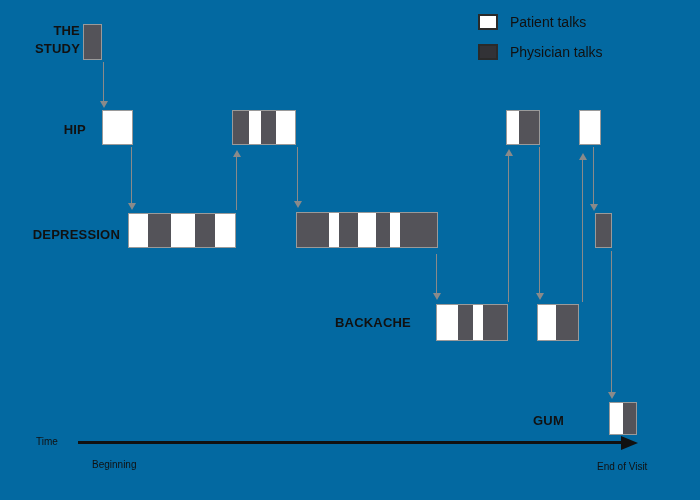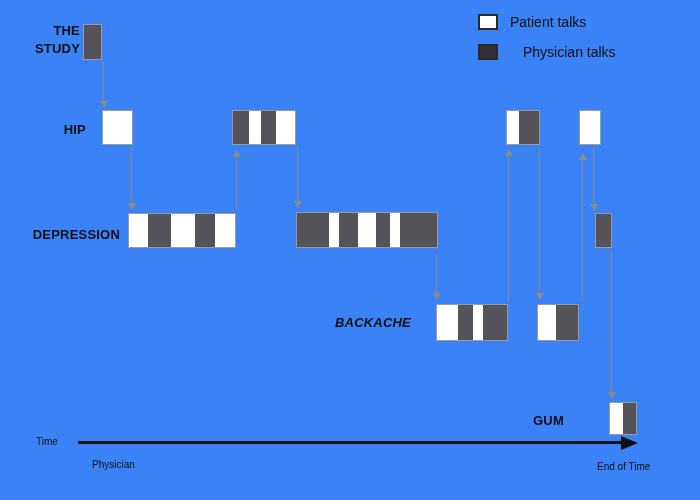--- a/index.html
+++ b/index.html
@@ -1,17 +1,17 @@
 <!DOCTYPE html>
 <html style="--physician: #545359; --patient: #ffffff; --seg-border: #9a9a9a; --legend-border: #2a2a2a; --arrow: #8a8a8a; --axis: #111111; --ink: #111111;"><head>
 <meta charset="utf-8">
 <style>
   html,body{margin:0;padding:0;background:#fff;}
   #canvas{
-    position:relative;width:700px;height:500px;background:#3b82f6;overflow:hidden;
+    position:relative;width:700px;height:500px;background:#0369a1;overflow:hidden;
     font-family:"Liberation Sans",sans-serif;color:var(--ink,#111);
   }
   .abs{position:absolute;}
   .topic-label{
     position:absolute;font-weight:bold;font-size:13px;line-height:18px;
     text-align:right;letter-spacing:.2px;white-space:pre-line;color:var(--ink);
   }
   .segment{
     position:absolute;display:flex;box-sizing:border-box;
     border:1px solid var(--seg-border);background:#fff;
@@ -37,29 +37,29 @@
 </style>
 </head>
 <body>
 
 <div id="canvas">
 
   <div>
     <div class="legend-swatch abs" style="left:478px;top:14px;background:#fff;"></div>
     <div class="legend-label abs" style="left:510px;top:14px;">Patient talks</div>
     <div class="legend-swatch abs" id="legend-physician-swatch" style="left: 478px; top: 44px; background: rgb(50, 50, 54);"></div>
-    <div class="legend-label abs" style="left:510px;top:44px;margin-left:13px;">Physician talks</div>
+    <div class="legend-label abs" style="left:510px;top:44px;">Physician talks</div>
   </div>
 
   <div id="diagram">
       <div class="topic-label" style="left: -50px; top: 22px; width: 130px;">THE
 STUDY</div>
       <div class="topic-label" style="left: -44px; top: 121px; width: 130px;">HIP</div>
       <div class="topic-label" style="left: -10px; top: 226px; width: 130px;">DEPRESSION</div>
-      <div class="topic-label" style="left: 281px; top: 314px; width: 130px; font-style: italic;">BACKACHE</div>
+      <div class="topic-label" style="left: 281px; top: 314px; width: 130px;">BACKACHE</div>
       <div class="topic-label" style="left: 434px; top: 412px; width: 130px;">GUM</div>
       <div class="segment" style="left: 83px; top: 24px; width: 19px; height: 36px;">
         <div class="turn physician" style="width: 19px;"></div>
       </div>
       <div class="segment" style="left: 102px; top: 110px; width: 31px; height: 35px;">
         <div class="turn patient" style="width: 31px;"></div>
       </div>
       <div class="segment" style="left: 232px; top: 110px; width: 64px; height: 35px;">
         <div class="turn physician" style="width: 16px;"></div>
         <div class="turn patient" style="width: 13px;"></div>
@@ -125,17 +125,17 @@
       <div class="arrow-line" style="left: 593px; top: 147px; height: 58px;"></div>
       <div class="arrow-head down" style="left: 590px; top: 204px;"></div>
       <div class="arrow-line" style="left: 611px; top: 251px; height: 142px;"></div>
       <div class="arrow-head down" style="left: 608px; top: 392px;"></div>
     </div>
 
   <div>
     <div class="axis-text" style="left:36px;top:434px;">Time</div>
     <div class="axis-line" id="axis-line" style="left: 78px; top: 441px; width: 545px; height: 3px;"></div>
     <div class="axis-head" id="axis-head" style="left: 621px; top: 436px;"></div>
-    <div class="axis-text" style="left:92px;top:457px;">Physician</div>
-    <div class="axis-text" style="left:597px;top:459px;">End of Time</div>
+    <div class="axis-text" style="left:92px;top:457px;">Beginning</div>
+    <div class="axis-text" style="left:597px;top:459px;">End of Visit</div>
   </div>
 
 </div>
 
 </body></html>

